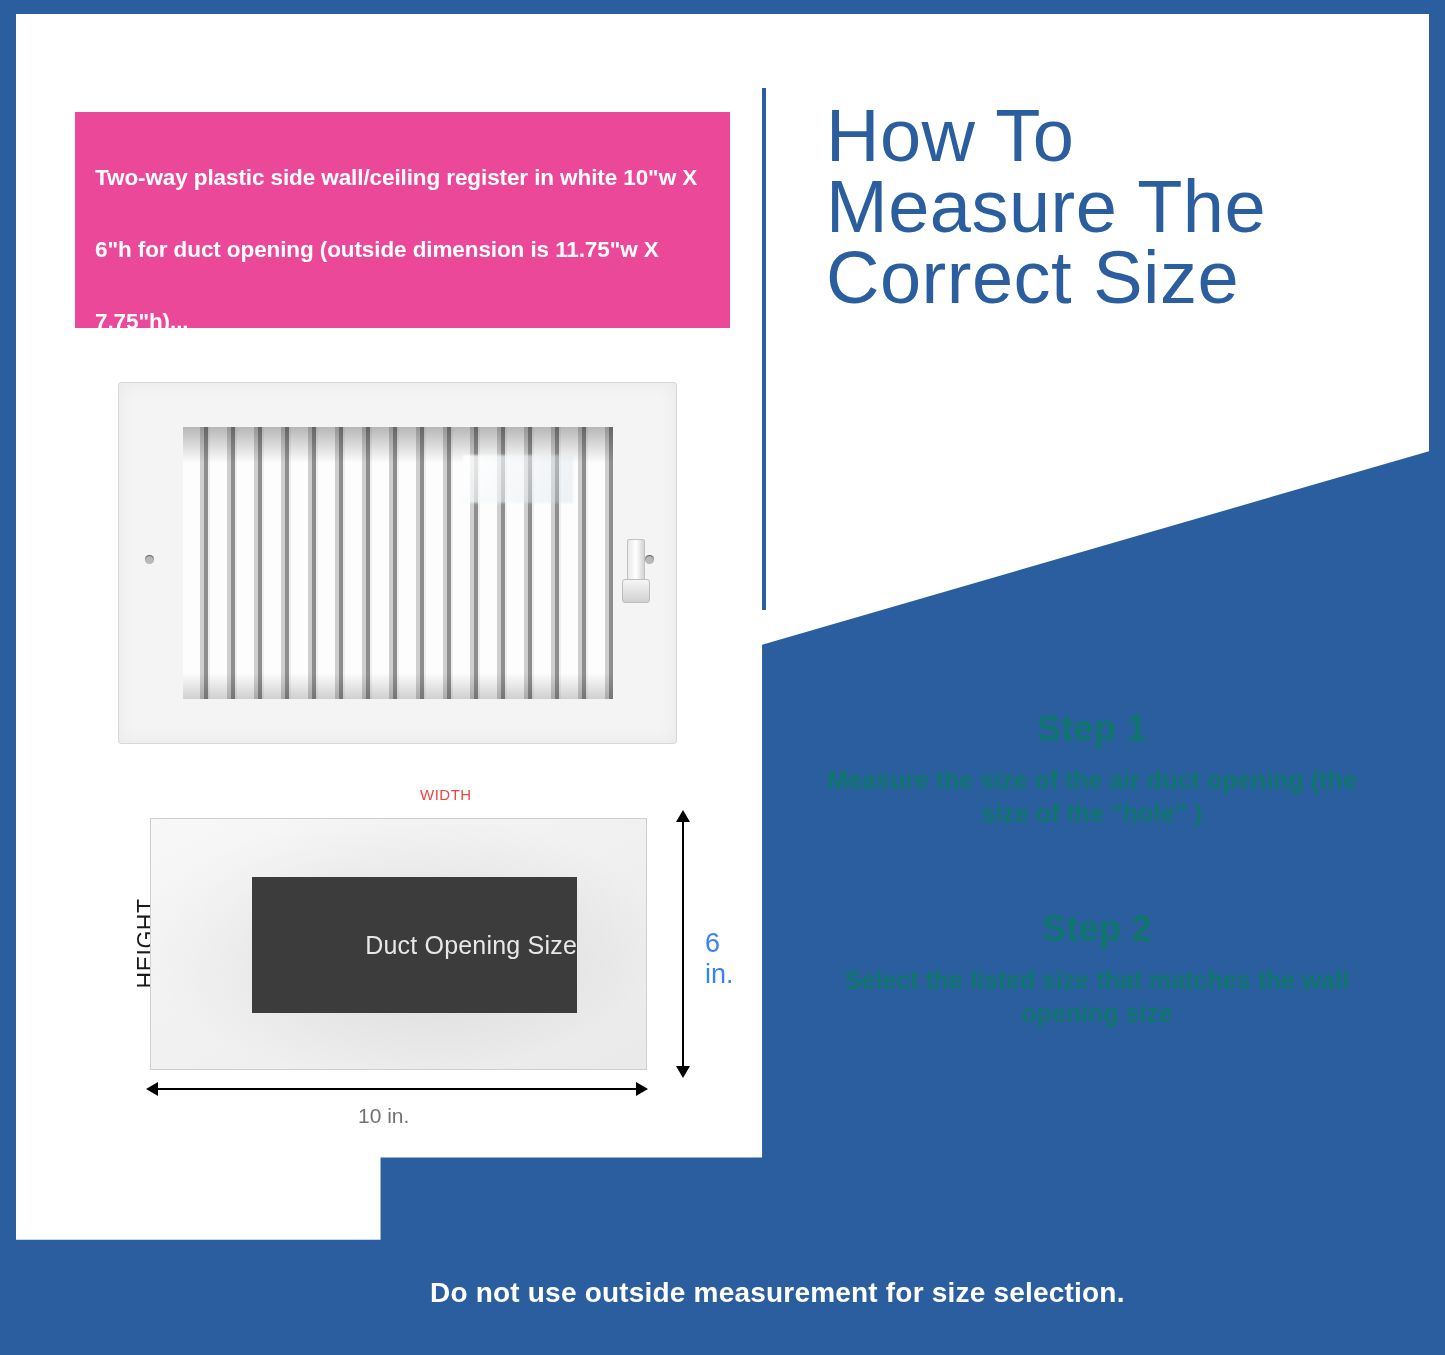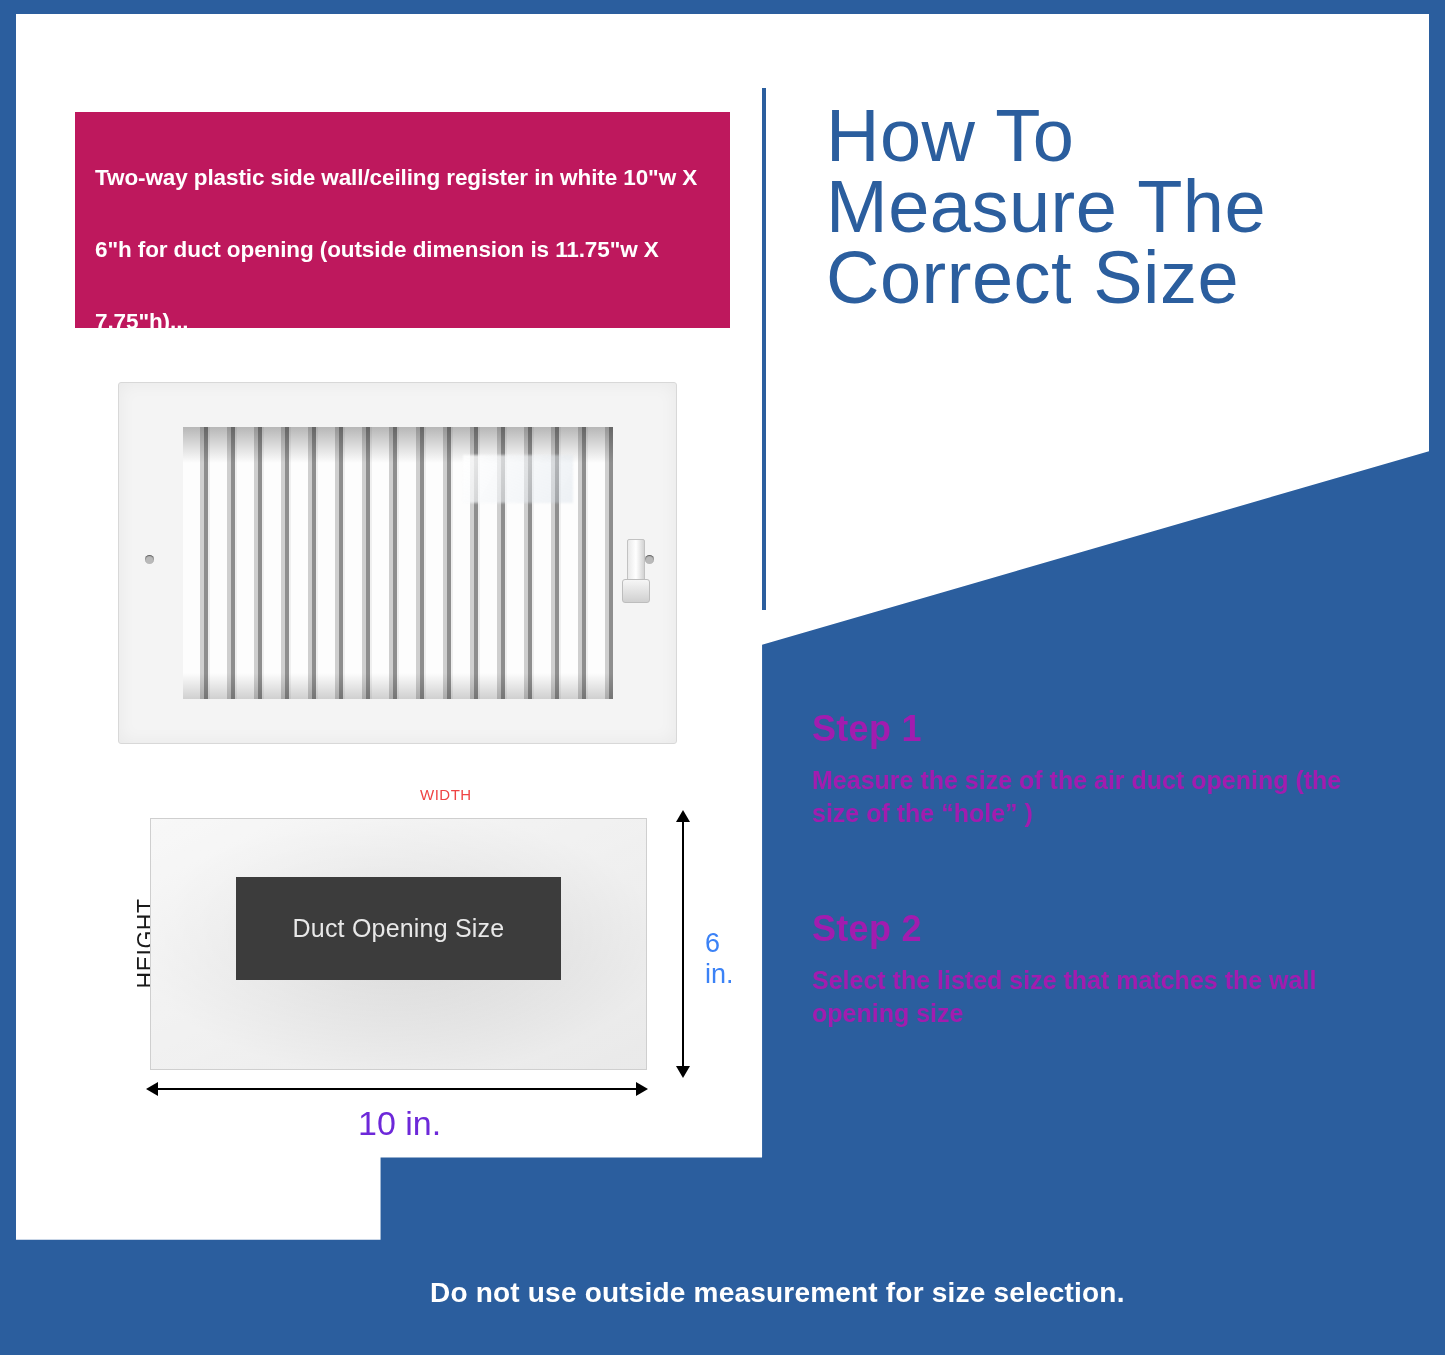--- a/index.html
+++ b/index.html
@@ -57,21 +57,21 @@
     left: 762px; top: 88px;
     width: 4px; height: 522px;
     background: #2b5e9e;
   }
 
   
   .caption-box {
     position: absolute;
     left: 75px; top: 112px;
     width: 655px; height: 216px;
-    background: #be185d;
+    background: #ec4899;
     box-sizing: border-box;
     padding: 30px 28px 0 20px;
   }
   .caption-text {
     color: #ffffff;
     font-size: 22.5px;
     font-weight: bold;
     line-height: 72px;
     letter-spacing: -0.1px;
   }
@@ -82,21 +82,21 @@
     left: 826px; top: 100px;
     width: 560px;
     color: #2b5e9e;
     font-size: 74px;
     font-weight: normal;
     line-height: 0.96;
     letter-spacing: 0.5px;
   }
 
   
-  .step-block { position: absolute; color: #a21caf; }
+  .step-block { position: absolute; color: #0f766e; text-align: center; }
   .step-head {
     font-size: 36px;
     font-weight: bold;
     margin: 0 0 14px 0;
     letter-spacing: 0.3px;
   }
   .step-body {
     font-size: 25px;
     font-weight: bold;
     line-height: 1.3;
@@ -214,26 +214,26 @@
       linear-gradient(to bottom right, #efefef, #cfcfcf);
     border: 1px solid #cfcfcf;
   }
   .duct-bevel {
     position: absolute;
     left: 0; top: 0; right: 0; bottom: 0;
     background: radial-gradient(ellipse at center, rgba(255,255,255,0) 10%, rgba(255,255,255,0.55) 75%);
   }
   .duct-hole {
     position: absolute;
-    left: 85px; top: 58px;
-    width: 325px; height: 103px;
+    left: 101px; top: 58px;
+    width: 325px; height: 136px;
     background: #3c3c3c;
     display: flex;
     align-items: center;
-    justify-content: center;
+    justify-content: flex-end;
   }
   .duct-hole-label {
     color: #e8e8e8;
     font-size: 25px;
     letter-spacing: 0.2px;
   }
   .dim-right {
     position: absolute;
     left: 562px; top: 38px;
     width: 2px; height: 250px;
@@ -275,22 +275,22 @@
   .arrow-right {
     position: absolute; left: 516px; top: 302px;
     width: 0; height: 0;
     border-top: 7px solid transparent;
     border-bottom: 7px solid transparent;
     border-left: 12px solid #000;
   }
   .dim-bottom-label {
     position: absolute;
     left: 238px; top: 324px;
-    font-size: 34px;
-    color: #6d28d9;
+    font-size: 21px;
+    color: #737373;
   }
 </style>
 </head>
 <body>
 
 <div id="page">
 
   <div class="blue-shape"></div>
 
   <div class="frame-top"></div>

